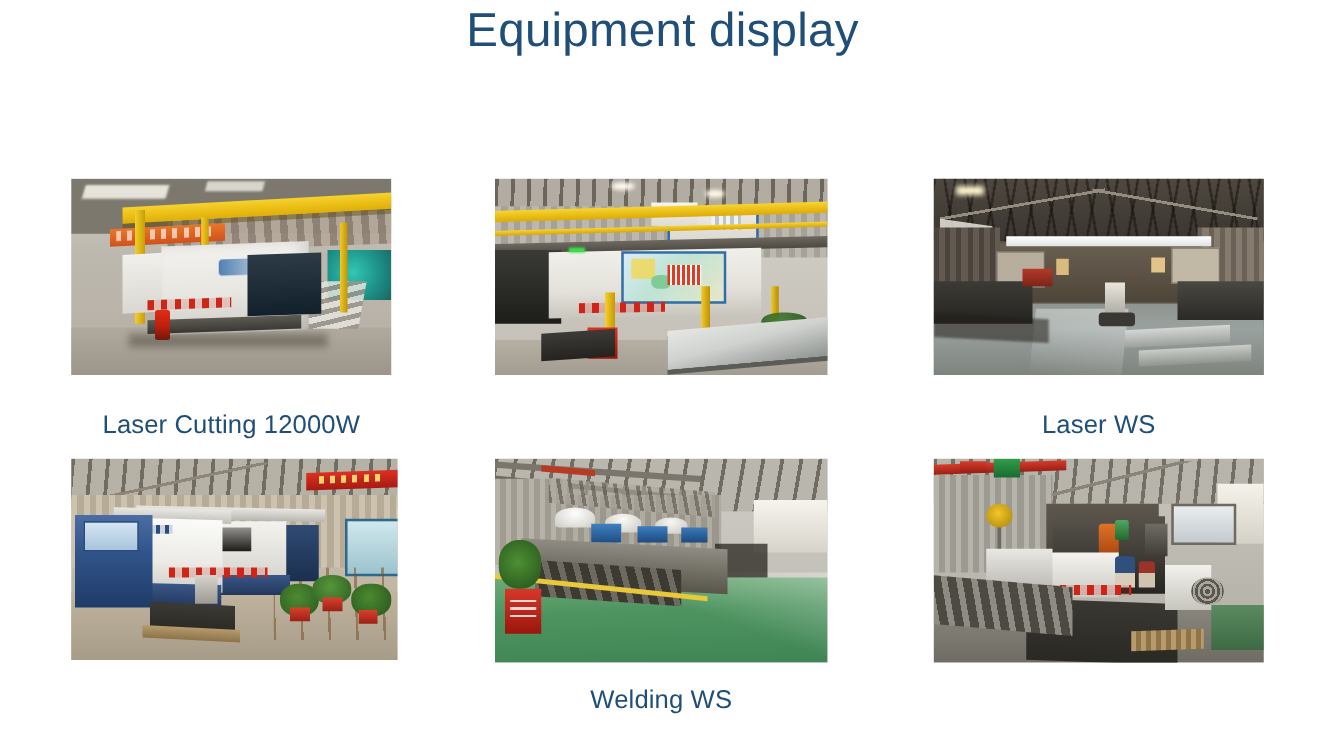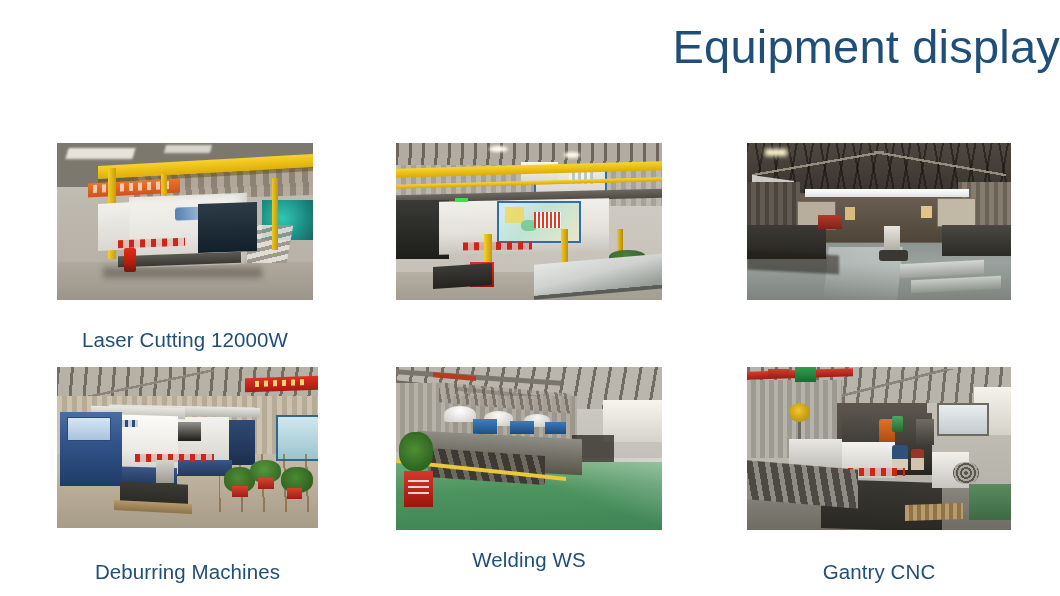--- a/index.html
+++ b/index.html
@@ -16,24 +16,24 @@
   }
   .slide {
     position: relative;
     width: 1060px;
     height: 596px;
     background: #ffffff;
   }
   .slide-title {
     position: absolute;
     left: 0;
-    top: 20px;
+    top: 4px;
     width: 1060px;
-    text-align: right;
-    font-size: 47px;
+    text-align: center;
+    font-size: 38px;
     font-weight: 400;
     color: #1f4e79;
     letter-spacing: 0.2px;
     line-height: 1.15;
     font-family: "Liberation Sans", sans-serif;
   }
   .grid {
     position: absolute;
     left: 0;
     top: 0;
@@ -538,20 +538,21 @@
         <div class="layer mach-l"></div>
         <div class="layer mach-r"></div>
         <div class="layer red-mach"></div>
         <div class="layer robot"></div>
         <div class="layer robot-base"></div>
         <div class="layer dark-strip"></div>
         <div class="layer sheet1"></div>
         <div class="layer sheet2"></div>
       </div>
     </div>
+    <div class="caption" style="left:747px; top:328px; width:264px;">Laser WS</div>
 
     <div class="cell" style="left:57px; top:367px; width:261px; height:161px;">
       <div class="photo p4" style="width:261px; height:161px;">
         <div class="layer roof"></div>
         <div class="layer truss"></div>
         <div class="layer wall"></div>
         <div class="layer banner"></div>
         <div class="layer banner-txt"></div>
         <div class="layer door"></div>
         <div class="layer floor"></div>
@@ -572,21 +573,20 @@
         <div class="layer pallet"></div>
         <div class="layer pallet-wood"></div>
         <div class="layer plant1"></div>
         <div class="layer plant2"></div>
         <div class="layer plant3"></div>
         <div class="layer pot1"></div>
         <div class="layer pot2"></div>
         <div class="layer pot3"></div>
       </div>
     </div>
-    <div class="caption" style="left:57px; top:560px; width:261px;">Deburring Machines</div>
 
     <div class="cell" style="left:396px; top:367px; width:266px; height:163px;">
       <div class="photo p5" style="width:266px; height:163px;">
         <div class="layer roof"></div>
         <div class="layer beam1"></div>
         <div class="layer red-beam"></div>
         <div class="layer beam2"></div>
         <div class="layer wall-l"></div>
         <div class="layer wall-back"></div>
         <div class="layer bright-right"></div>
@@ -634,16 +634,15 @@
         <div class="layer machine-left"></div>
         <div class="layer worker"></div>
         <div class="layer worker2"></div>
         <div class="layer red-text"></div>
         <div class="layer cabinet"></div>
         <div class="layer coil"></div>
         <div class="layer rail-front"></div>
         <div class="layer wood"></div>
       </div>
     </div>
-    <div class="caption" style="left:747px; top:560px; width:264px;">Gantry CNC</div>
 
   </div>
 </div>
 
 </body></html>

